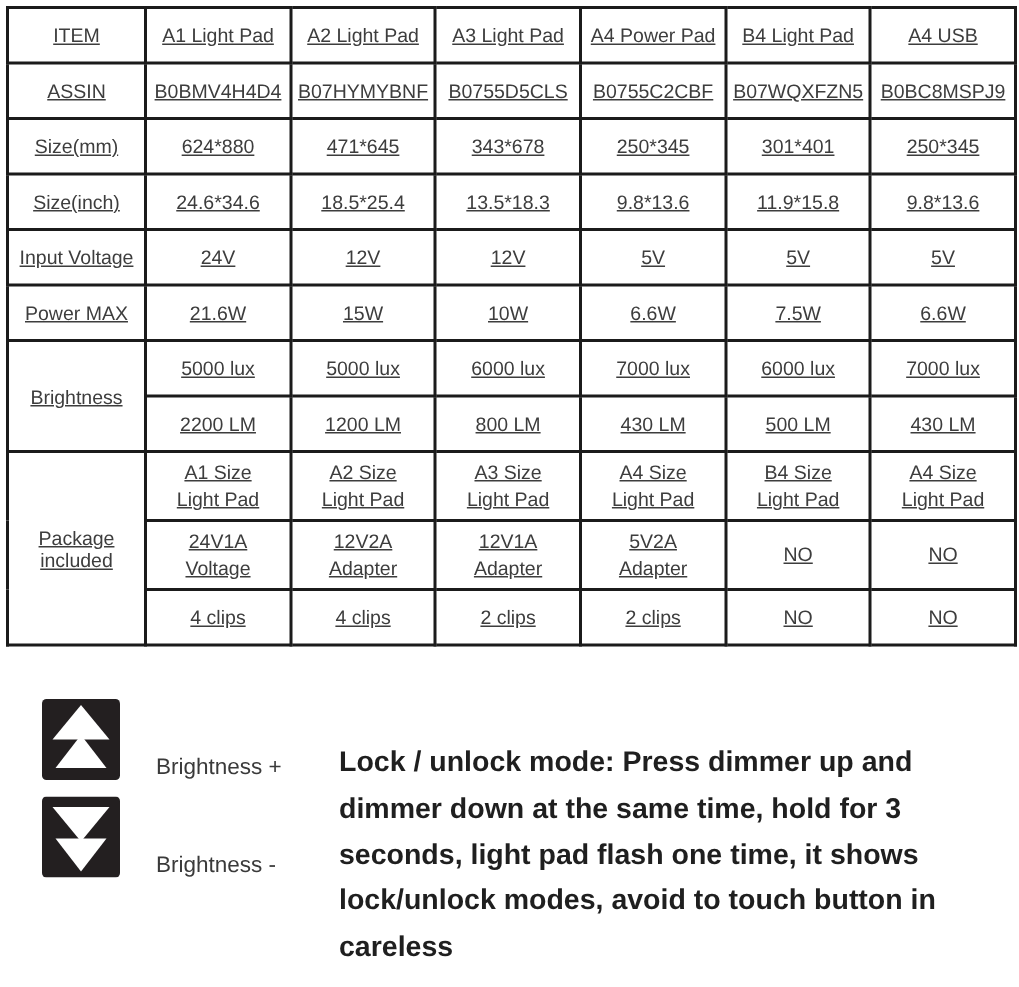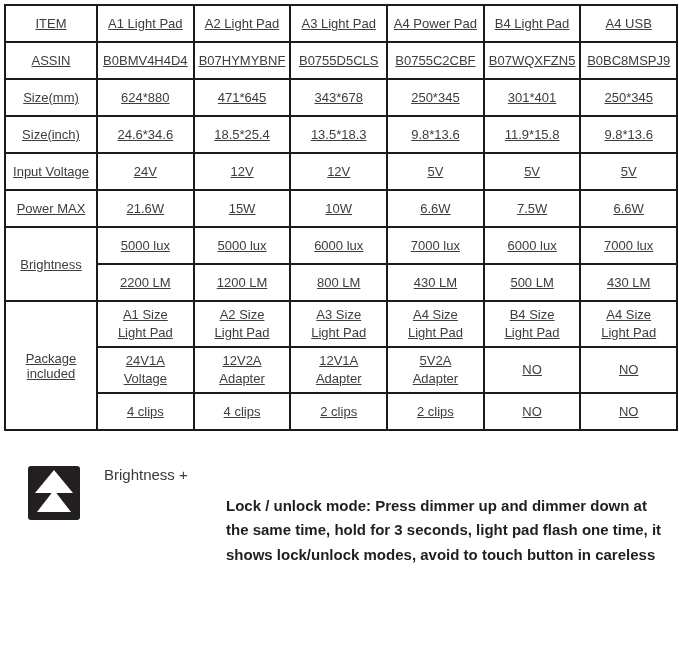--- a/index.html
+++ b/index.html
@@ -35,39 +35,39 @@
     align-items: flex-start;
     margin-top: 23px;
   }
   .legend {
     width: 226px;
     padding-top: 12px;
     padding-left: 28px;
   }
   .legend-row {
     display: flex;
-    align-items: flex-start;
+    align-items: flex-end;
     margin-bottom: 11px;
   }
   .legend-icon { width: 52px; height: 54px; flex: 0 0 52px; }
   .legend-label {
     margin-left: 24px;
     font-size: 15px;
     color: #3a3a3a;
     white-space: nowrap;
   }
   .notes {
     width: 450px;
     padding-top: 40px;
     padding-right: 8px;
   }
   .note {
     font-weight: bold;
     color: #1f1f1f;
-    font-size: 15px;
+    font-size: 19px;
     line-height: 1.62;
     margin: 0 0 16px 0;
   }
 </style>
 </head>
 <body>
 
 <table class="spec">
   <colgroup>
     <col style="width:92px">
@@ -194,19 +194,27 @@
     <div class="legend-row">
       <svg class="legend-icon" viewBox="0 0 52 54" xmlns="http://www.w3.org/2000/svg">
         <rect x="0" y="0" width="52" height="54" rx="3" fill="#231f20"></rect>
         <polygon points="26,4 7,27 45,27" fill="#ffffff"></polygon>
         <polygon points="26,24 9,46 43,46" fill="#ffffff"></polygon>
       </svg>
       <span class="legend-label">Brightness +</span>
     </div>
 
 
+    <div class="legend-row">
+      <svg class="legend-icon" viewBox="0 0 52 54" xmlns="http://www.w3.org/2000/svg">
+        <rect x="0" y="0" width="52" height="54" rx="3" fill="#231f20"></rect>
+        <polygon points="7,7 45,7 26,30" fill="#ffffff"></polygon>
+        <polygon points="9,28 43,28 26,50" fill="#ffffff"></polygon>
+      </svg>
+      <span class="legend-label">Brightness -</span>
+    </div>
 
   </div>
 
   <div class="notes">
     <p class="note">Lock / unlock mode: Press dimmer up and dimmer down at the same time, hold for 3 seconds, light pad flash one time, it shows lock/unlock modes, avoid to touch button in careless</p>
   </div>
 </div>
 
 </body></html>

